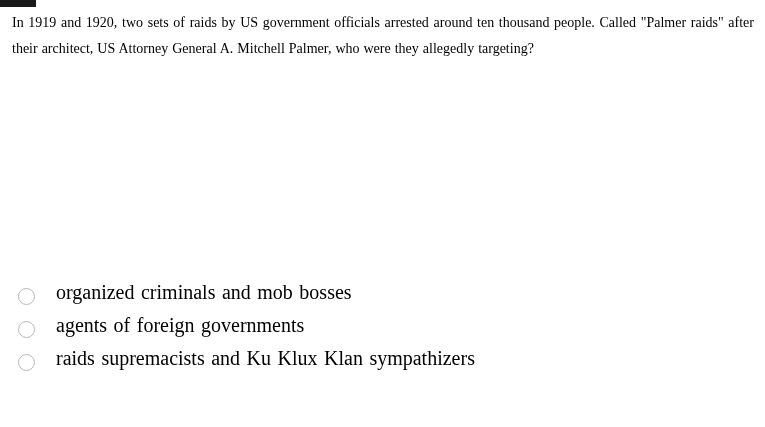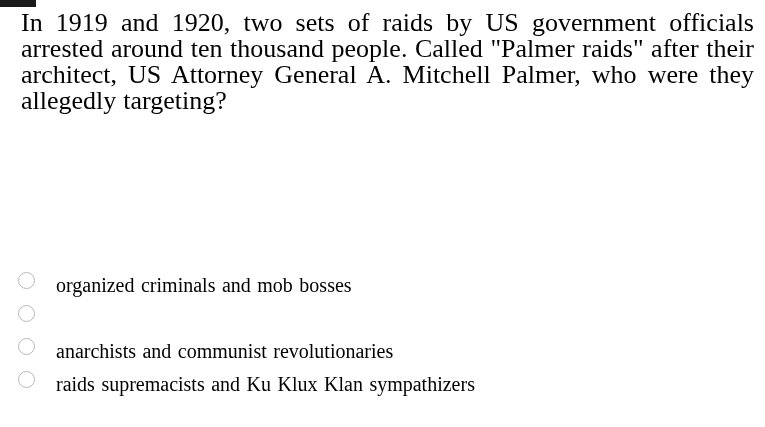--- a/index.html
+++ b/index.html
@@ -23,36 +23,35 @@
     height: 7px;
     background: #1a1a1a;
   }
   #question-block {
     position: absolute;
     left: 12px;
     top: 10px;
     width: 742px;
   }
   #question-text {
-    font-size: 26px;
+    font-size: 14px;
     line-height: 26px;
     text-align: justify;
     text-justify: inter-word;
     word-spacing: 0.5px;
-    margin-left: 9px;
   }
   #options {
     position: absolute;
     left: 12px;
     top: 272px;
     width: 742px;
   }
   .option-row {
     display: flex;
-    align-items: flex-start;
+    align-items: flex-end;
     height: 33px;
   }
   .radio {
     flex: 0 0 auto;
     width: 17px;
     height: 17px;
     border: 1.6px solid #b8b8b8;
     border-radius: 50%;
     background: #ffffff;
     margin-left: 6px;
@@ -77,25 +76,22 @@
 
 <div id="options">
 
   <div class="option-row">
     <span class="radio"></span>
     <span class="option-label">organized criminals and mob bosses</span>
   </div>
 
   <div class="option-row">
     <span class="radio"></span>
+    <span class="option-label">agents of foreign governments</span>
   </div>
 
-  <div class="option-row">
-    <span class="radio"></span>
-    <span class="option-label">anarchists and communist revolutionaries</span>
-  </div>
 
   <div class="option-row">
     <span class="radio"></span>
     <span class="option-label">raids supremacists and Ku Klux Klan sympathizers</span>
   </div>
 
 </div>
 
 </body></html>

